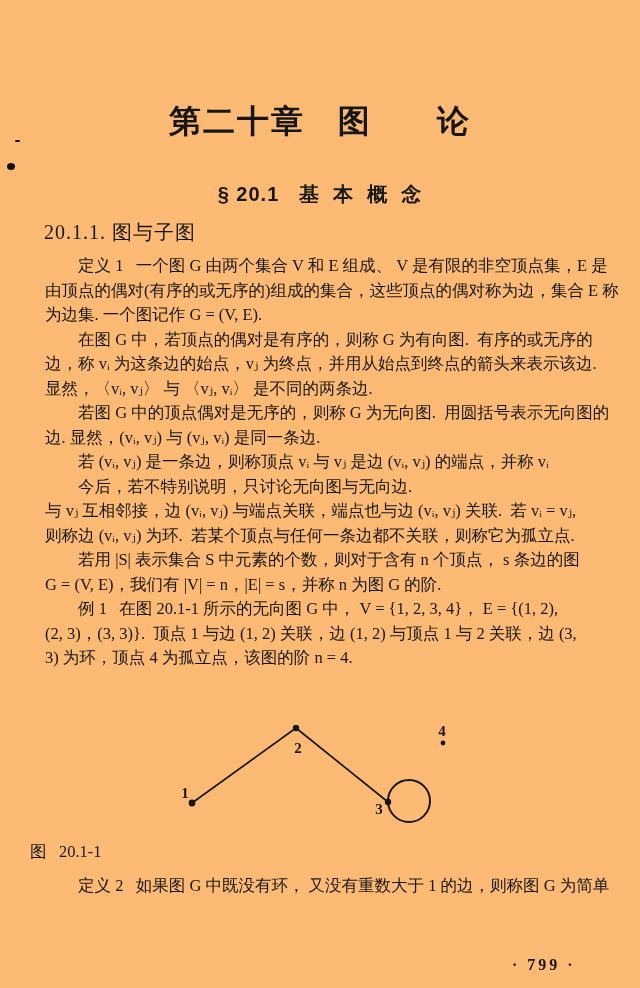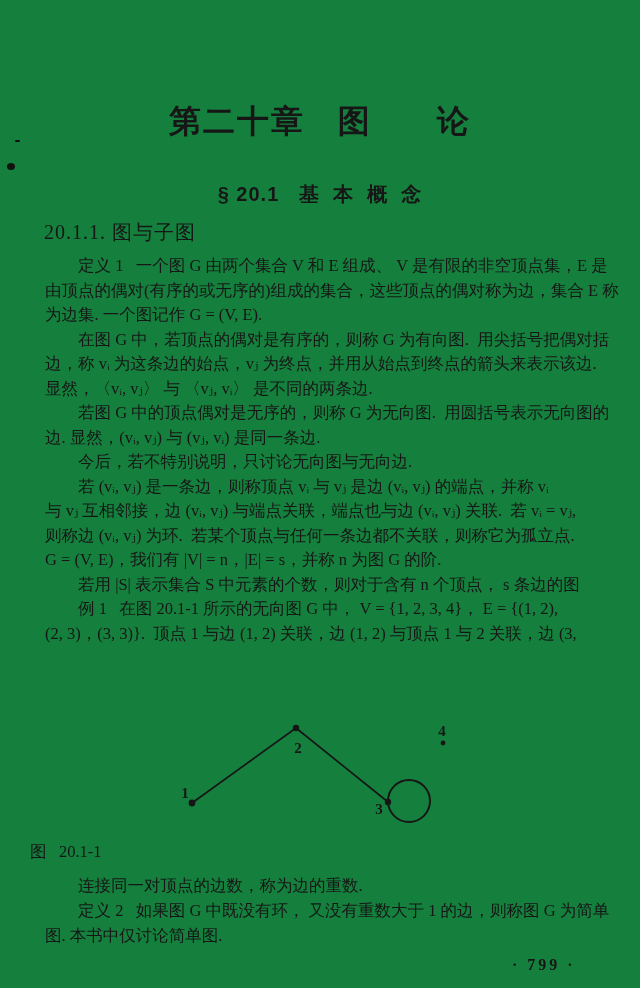--- a/index.html
+++ b/index.html
@@ -1,19 +1,19 @@
 <!DOCTYPE html>
 <html><head>
 <meta charset="utf-8">
 <style>
   html,body{margin:0;padding:0;background:#e8e8e8;}
   .page{
     position:relative;
     width:640px;height:988px;
-    background:#15803d;
+    background:#fdba74;
     color:#161616;
     font-family:"Liberation Serif","DejaVu Serif",serif;
     overflow:hidden;
   }
   .chapter{
     position:absolute;top:100px;left:0;width:100%;
     margin:0;text-align:center;
     font-family:"Liberation Sans","DejaVu Sans",sans-serif;
     font-weight:bold;font-size:32px;letter-spacing:2px;
     white-space:pre;
@@ -69,52 +69,51 @@
   <div class="speck s2"></div>
 
   <h1 class="chapter">第二十章   图      论</h1>
   <h2 class="section">§ 20.1   基  本  概  念</h2>
   <h3 class="subsection">20.1.1. 图与子图</h3>
 
   <div class="bodytext">
       <div class="line indent">定义 1   一个图 G 由两个集合 V 和 E 组成、 V 是有限的非空顶点集，E 是</div>
       <div class="line">由顶点的偶对(有序的或无序的)组成的集合，这些顶点的偶对称为边，集合 E 称</div>
       <div class="line">为边集. 一个图记作 G = (V, E).</div>
-      <div class="line indent">在图 G 中，若顶点的偶对是有序的，则称 G 为有向图.  用尖括号把偶对括</div>
+      <div class="line indent">在图 G 中，若顶点的偶对是有序的，则称 G 为有向图.  有序的或无序的</div>
       <div class="line">边，称 vᵢ 为这条边的始点，vⱼ 为终点，并用从始点到终点的箭头来表示该边.</div>
       <div class="line">显然，〈vᵢ, vⱼ〉 与 〈vⱼ, vᵢ〉 是不同的两条边.</div>
       <div class="line indent">若图 G 中的顶点偶对是无序的，则称 G 为无向图.  用圆括号表示无向图的</div>
       <div class="line">边. 显然，(vᵢ, vⱼ) 与 (vⱼ, vᵢ) 是同一条边.</div>
+      <div class="line indent">若 (vᵢ, vⱼ) 是一条边，则称顶点 vᵢ 与 vⱼ 是边 (vᵢ, vⱼ) 的端点，并称 vᵢ</div>
       <div class="line indent">今后，若不特别说明，只讨论无向图与无向边.</div>
-      <div class="line indent">若 (vᵢ, vⱼ) 是一条边，则称顶点 vᵢ 与 vⱼ 是边 (vᵢ, vⱼ) 的端点，并称 vᵢ</div>
       <div class="line">与 vⱼ 互相邻接，边 (vᵢ, vⱼ) 与端点关联，端点也与边 (vᵢ, vⱼ) 关联.  若 vᵢ = vⱼ,</div>
       <div class="line">则称边 (vᵢ, vⱼ) 为环.  若某个顶点与任何一条边都不关联，则称它为孤立点.</div>
+      <div class="line indent">若用 |S| 表示集合 S 中元素的个数，则对于含有 n 个顶点， s 条边的图</div>
       <div class="line">G = (V, E)，我们有 |V| = n，|E| = s，并称 n 为图 G 的阶.</div>
-      <div class="line indent">若用 |S| 表示集合 S 中元素的个数，则对于含有 n 个顶点， s 条边的图</div>
       <div class="line indent">例 1   在图 20.1-1 所示的无向图 G 中， V = {1, 2, 3, 4}， E = {(1, 2),</div>
       <div class="line">(2, 3)，(3, 3)}.  顶点 1 与边 (1, 2) 关联，边 (1, 2) 与顶点 1 与 2 关联，边 (3,</div>
+      <div class="line">3) 为环，顶点 4 为孤立点，该图的阶 n = 4.</div>
     </div>
 
   <svg class="figure" width="335" height="128" viewBox="0 0 335 128">
     <line x1="44" y1="91" x2="148" y2="16"></line>
     <line x1="148" y1="16" x2="240" y2="90"></line>
     <circle class="loop" cx="261" cy="89" r="21"></circle>
     <circle class="dot" cx="44" cy="91" r="3.4"></circle>
     <circle class="dot" cx="148" cy="16" r="3.2"></circle>
     <circle class="dot" cx="240" cy="90" r="3.2"></circle>
     <circle class="dot" cx="295" cy="31" r="2.4"></circle>
     <text x="37" y="86">1</text>
     <text x="150" y="41">2</text>
     <text x="231" y="102">3</text>
     <text x="294" y="24">4</text>
   </svg>
 
   <div class="caption">图   20.1-1</div>
 
   <div class="bottomtext">
-      <div class="line indent">连接同一对顶点的边数，称为边的重数.</div>
       <div class="line indent">定义 2   如果图 G 中既没有环， 又没有重数大于 1 的边，则称图 G 为简单</div>
-      <div class="line">图. 本书中仅讨论简单图.</div>
     </div>
 
   <div class="pageno">· 799 ·</div>
 
 </div>
 
 </body></html>

